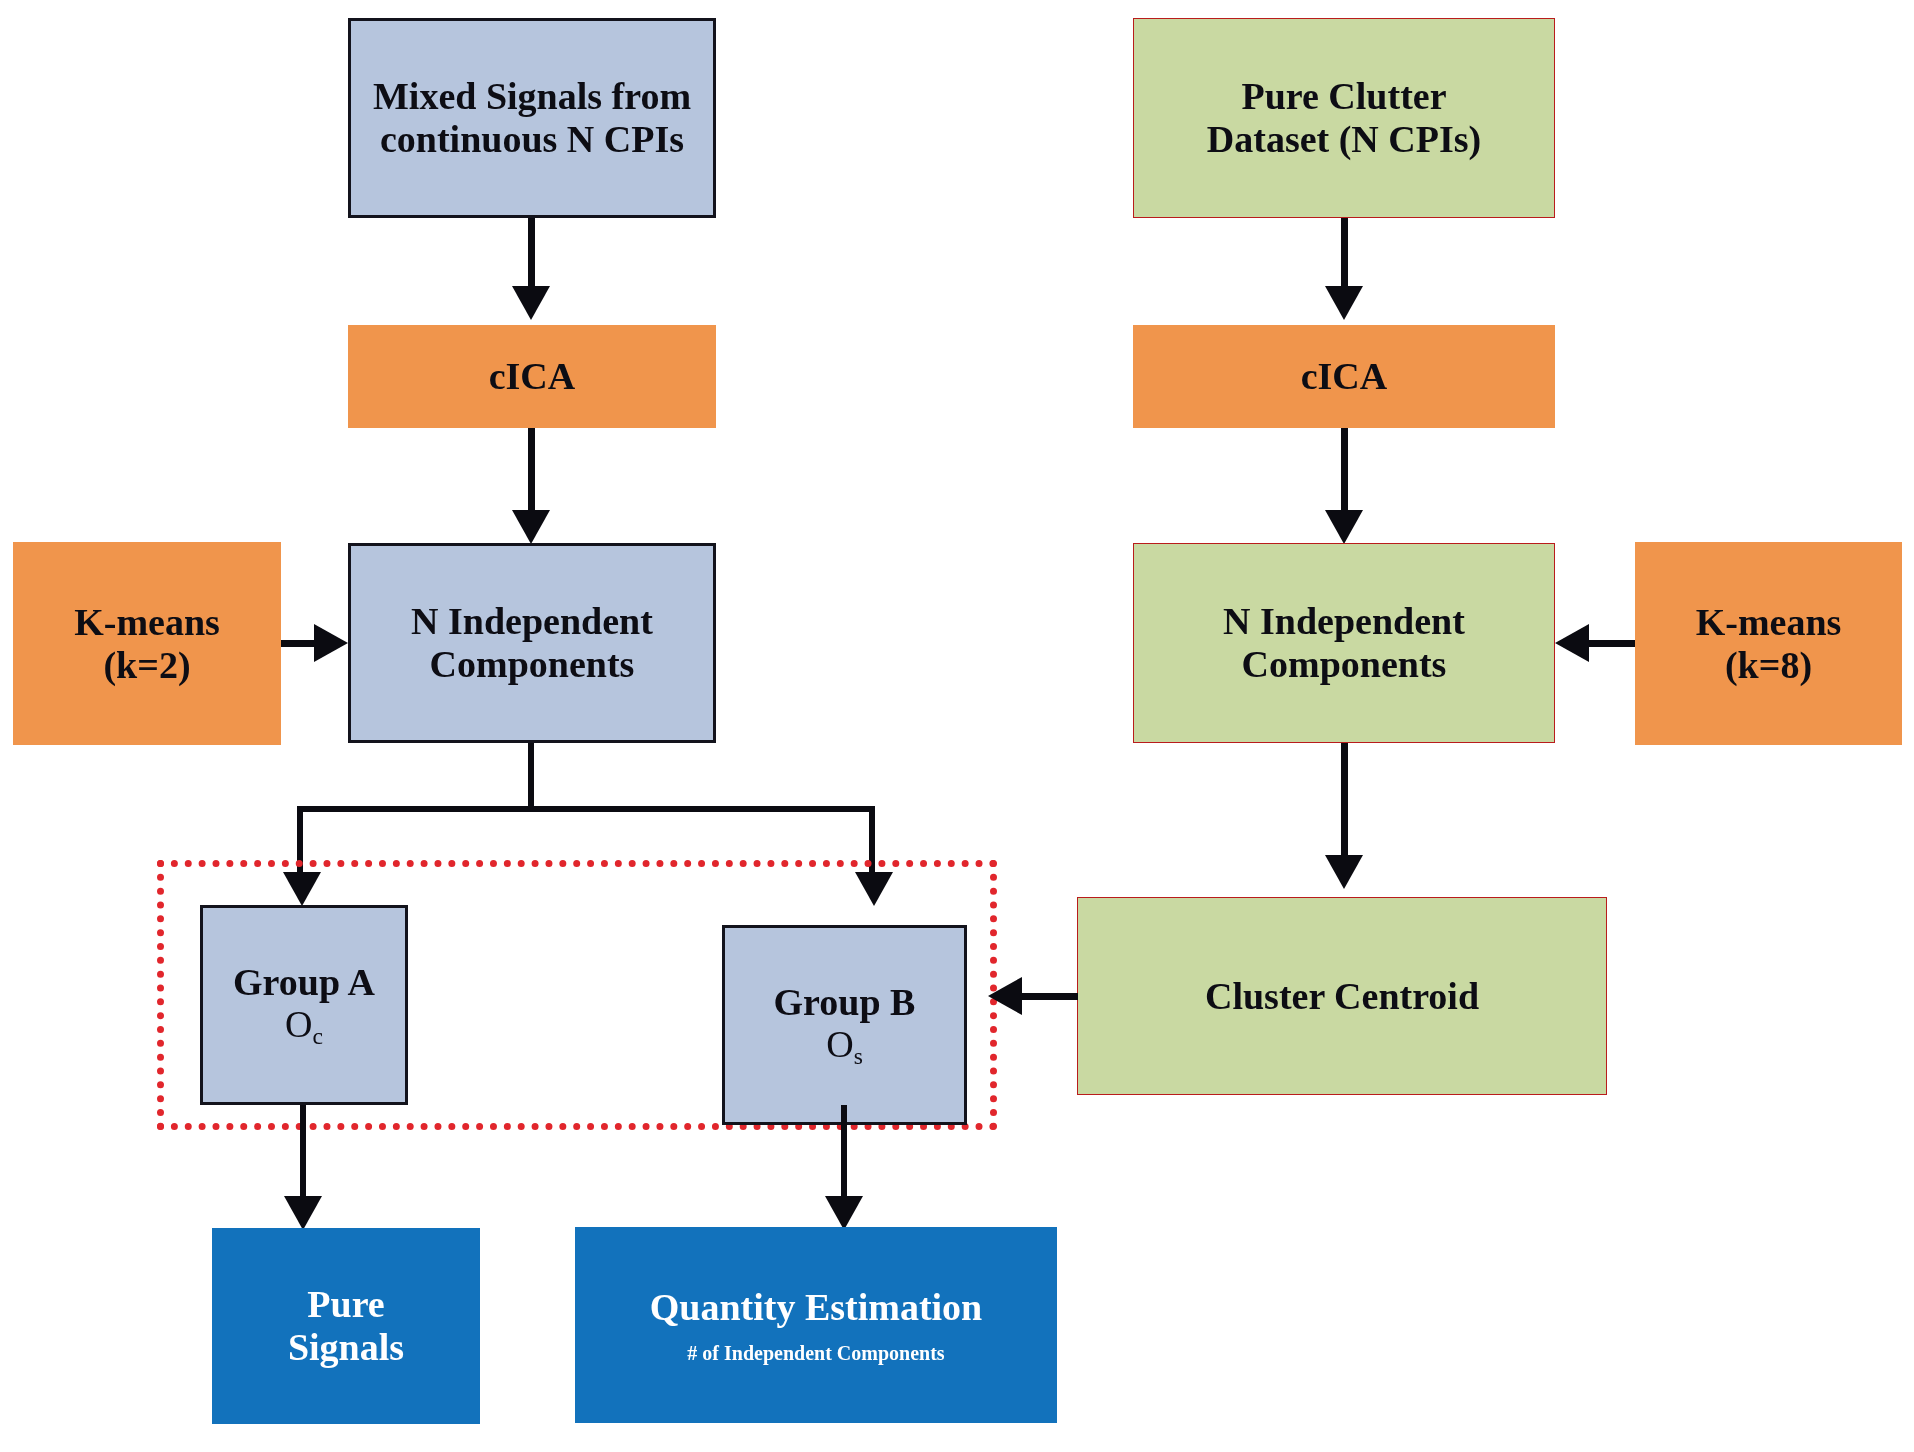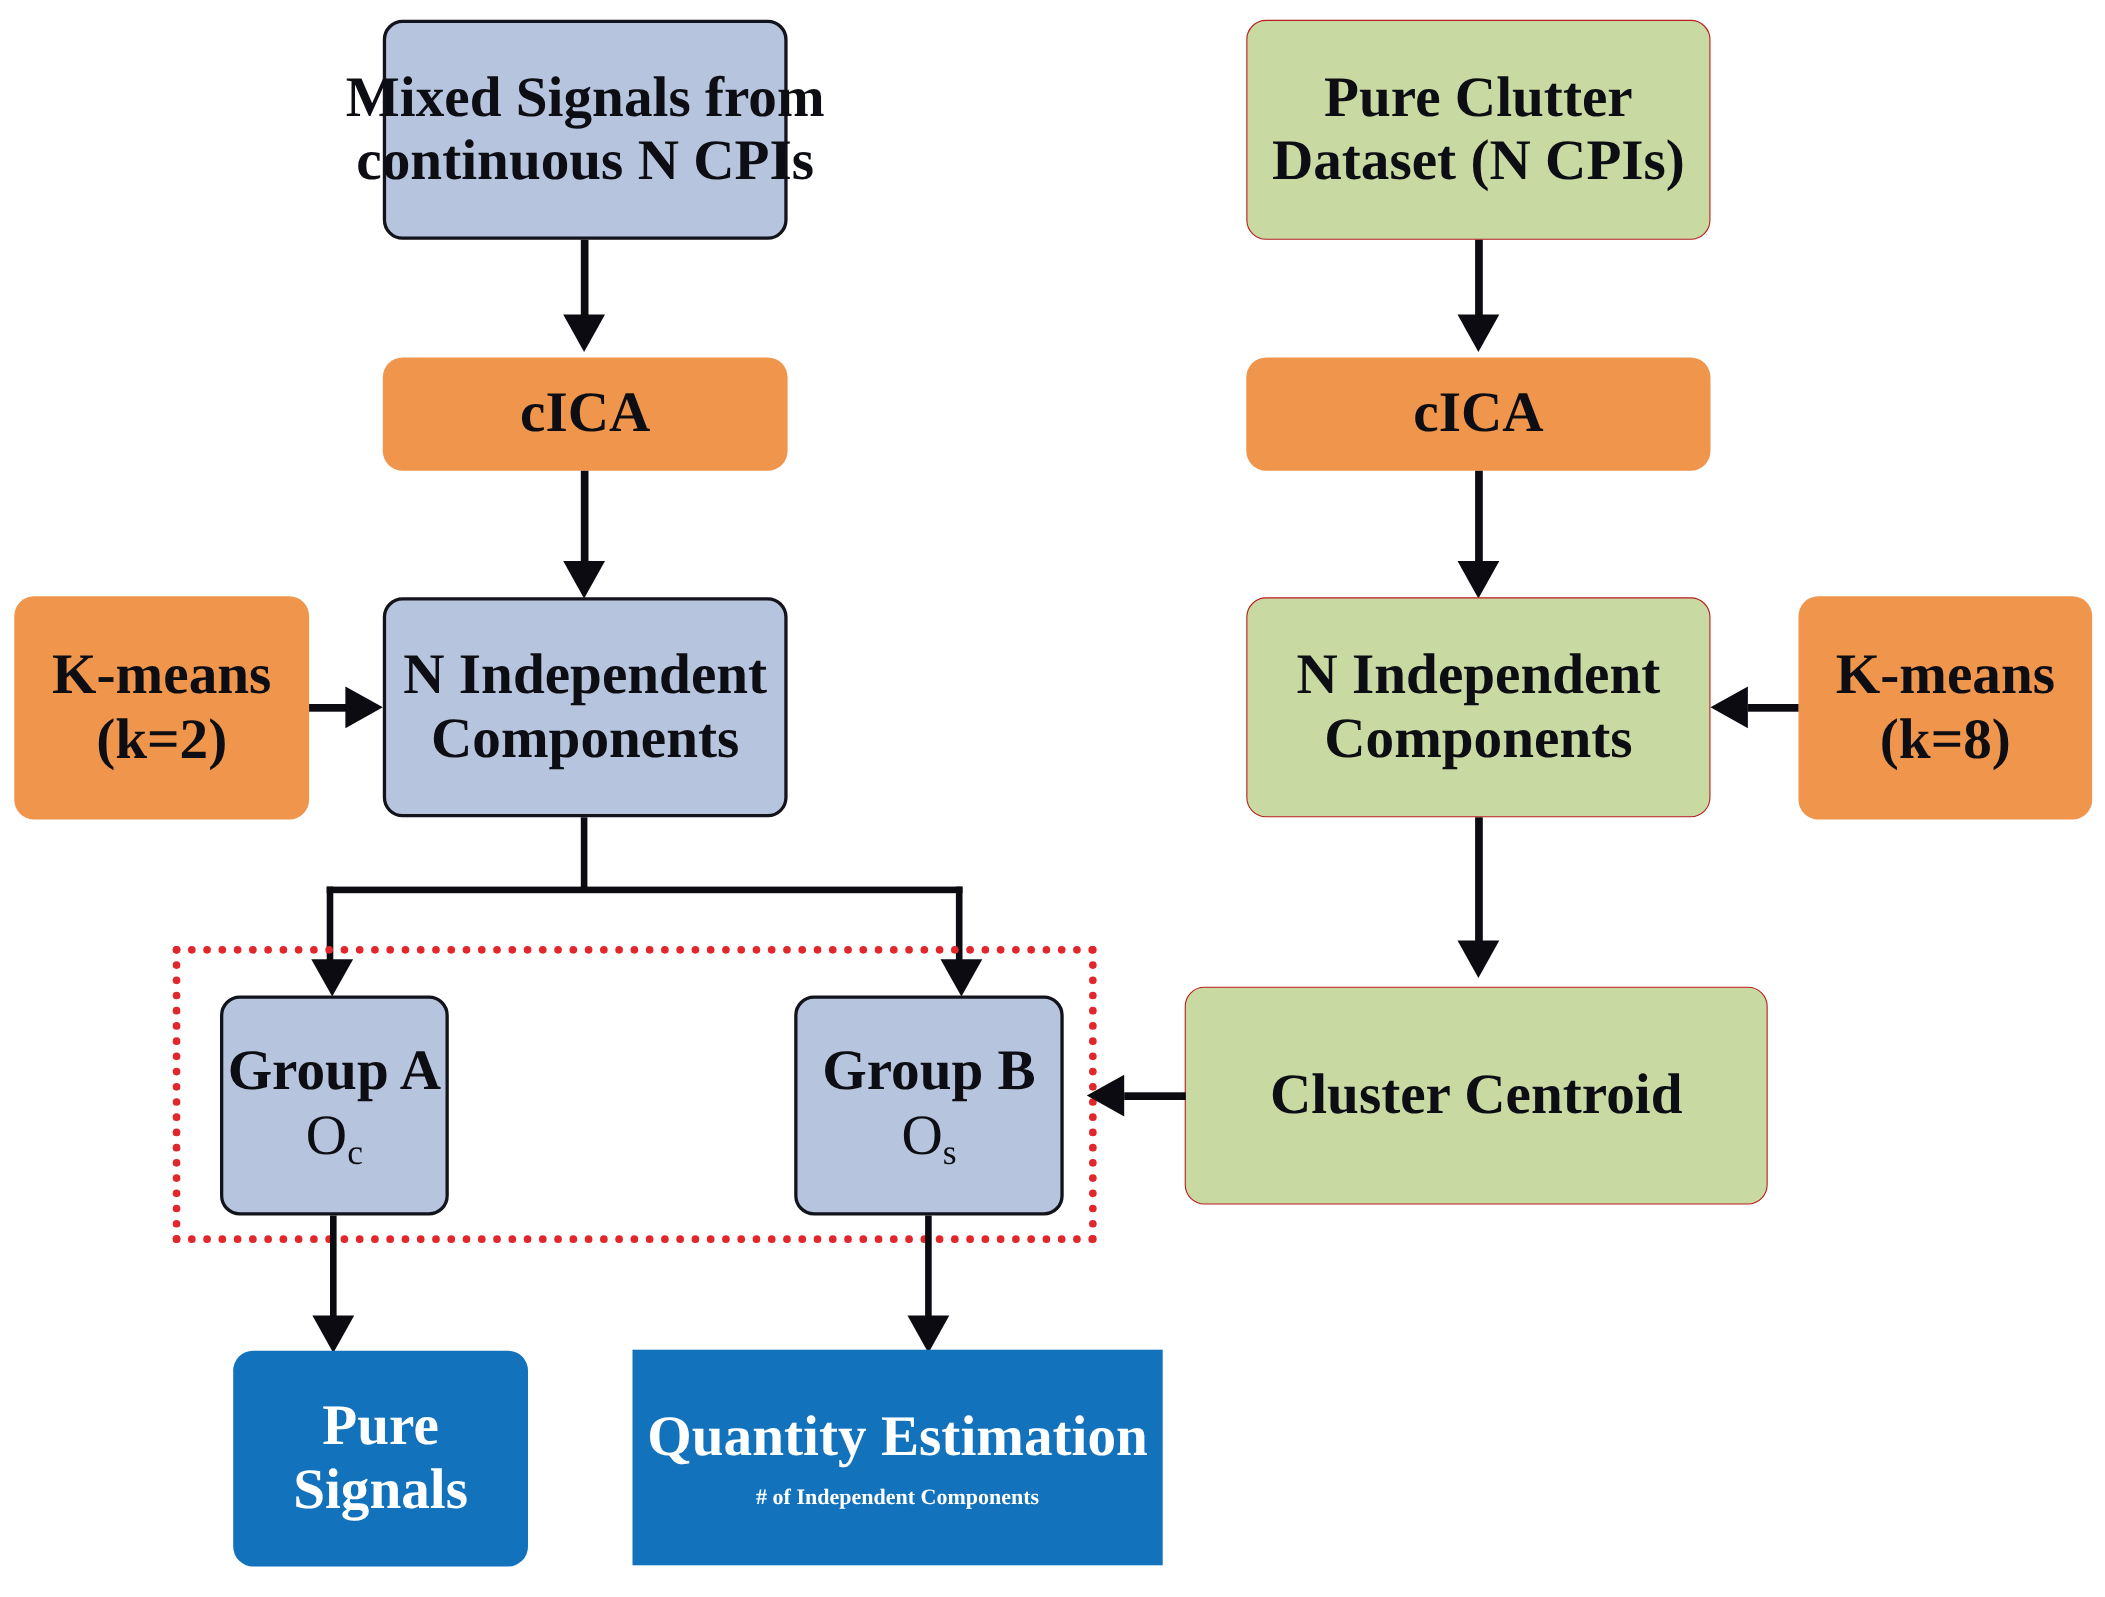--- a/index.html
+++ b/index.html
@@ -30,21 +30,21 @@
 
   
   .fill-blue   { background: #b6c5dd; border: 3px solid #13131c; }
   .fill-green  { background: #c9d9a2; border: 1px solid #b91c1c; }
   .fill-orange { background: #f0954c; border: 0; }
   .fill-dblue  { background: #1272bc; border: 0; color: #ffffff; }
 
   .bold { font-weight: bold; }
   .reg  { font-weight: normal; }
 
-  .t44 { font-size: 52px; border-radius: 18px; }
+  .t44 { font-size: 38px; }
   .t26 { font-size: 20px; }
 
   .sub { font-size: 0.62em; vertical-align: -0.28em; font-weight: normal; }
 
   
   .edge {
     position: absolute;
     background: #0b0b11;
   }
   .vline { width: 7px; }
@@ -118,21 +118,21 @@
   <div class="edge vline" style="left:869px; top:806px; width:6px; height:72px;"></div>
   <div class="arrow-down" style="left:855px; top:872px;"></div>
 
   <div class="dashed-region" style="left:157px; top:860px; width:840px; height:270px;"></div>
 
   <div class="node fill-blue t44" style="left:200px; top:905px; width:208px; height:200px;">
     <span class="ln bold">Group A</span>
     <span class="ln reg"><span>O</span><span class="sub">c</span></span>
   </div>
 
-  <div class="node fill-blue t44" style="left:722px; top:905px; width:245px; height:200px;">
+  <div class="node fill-blue t44" style="left:722px; top:925px; width:245px; height:200px;">
     <span class="ln bold">Group B</span>
     <span class="ln reg"><span>O</span><span class="sub">s</span></span>
   </div>
 
   <div class="edge vline" style="left:300px; top:1105px; width:6px; height:110px;"></div>
   <div class="arrow-down" style="left:284px; top:1196px;"></div>
 
   <div class="edge vline" style="left:841px; top:1105px; width:6px; height:110px;"></div>
   <div class="arrow-down" style="left:825px; top:1196px;"></div>
 

